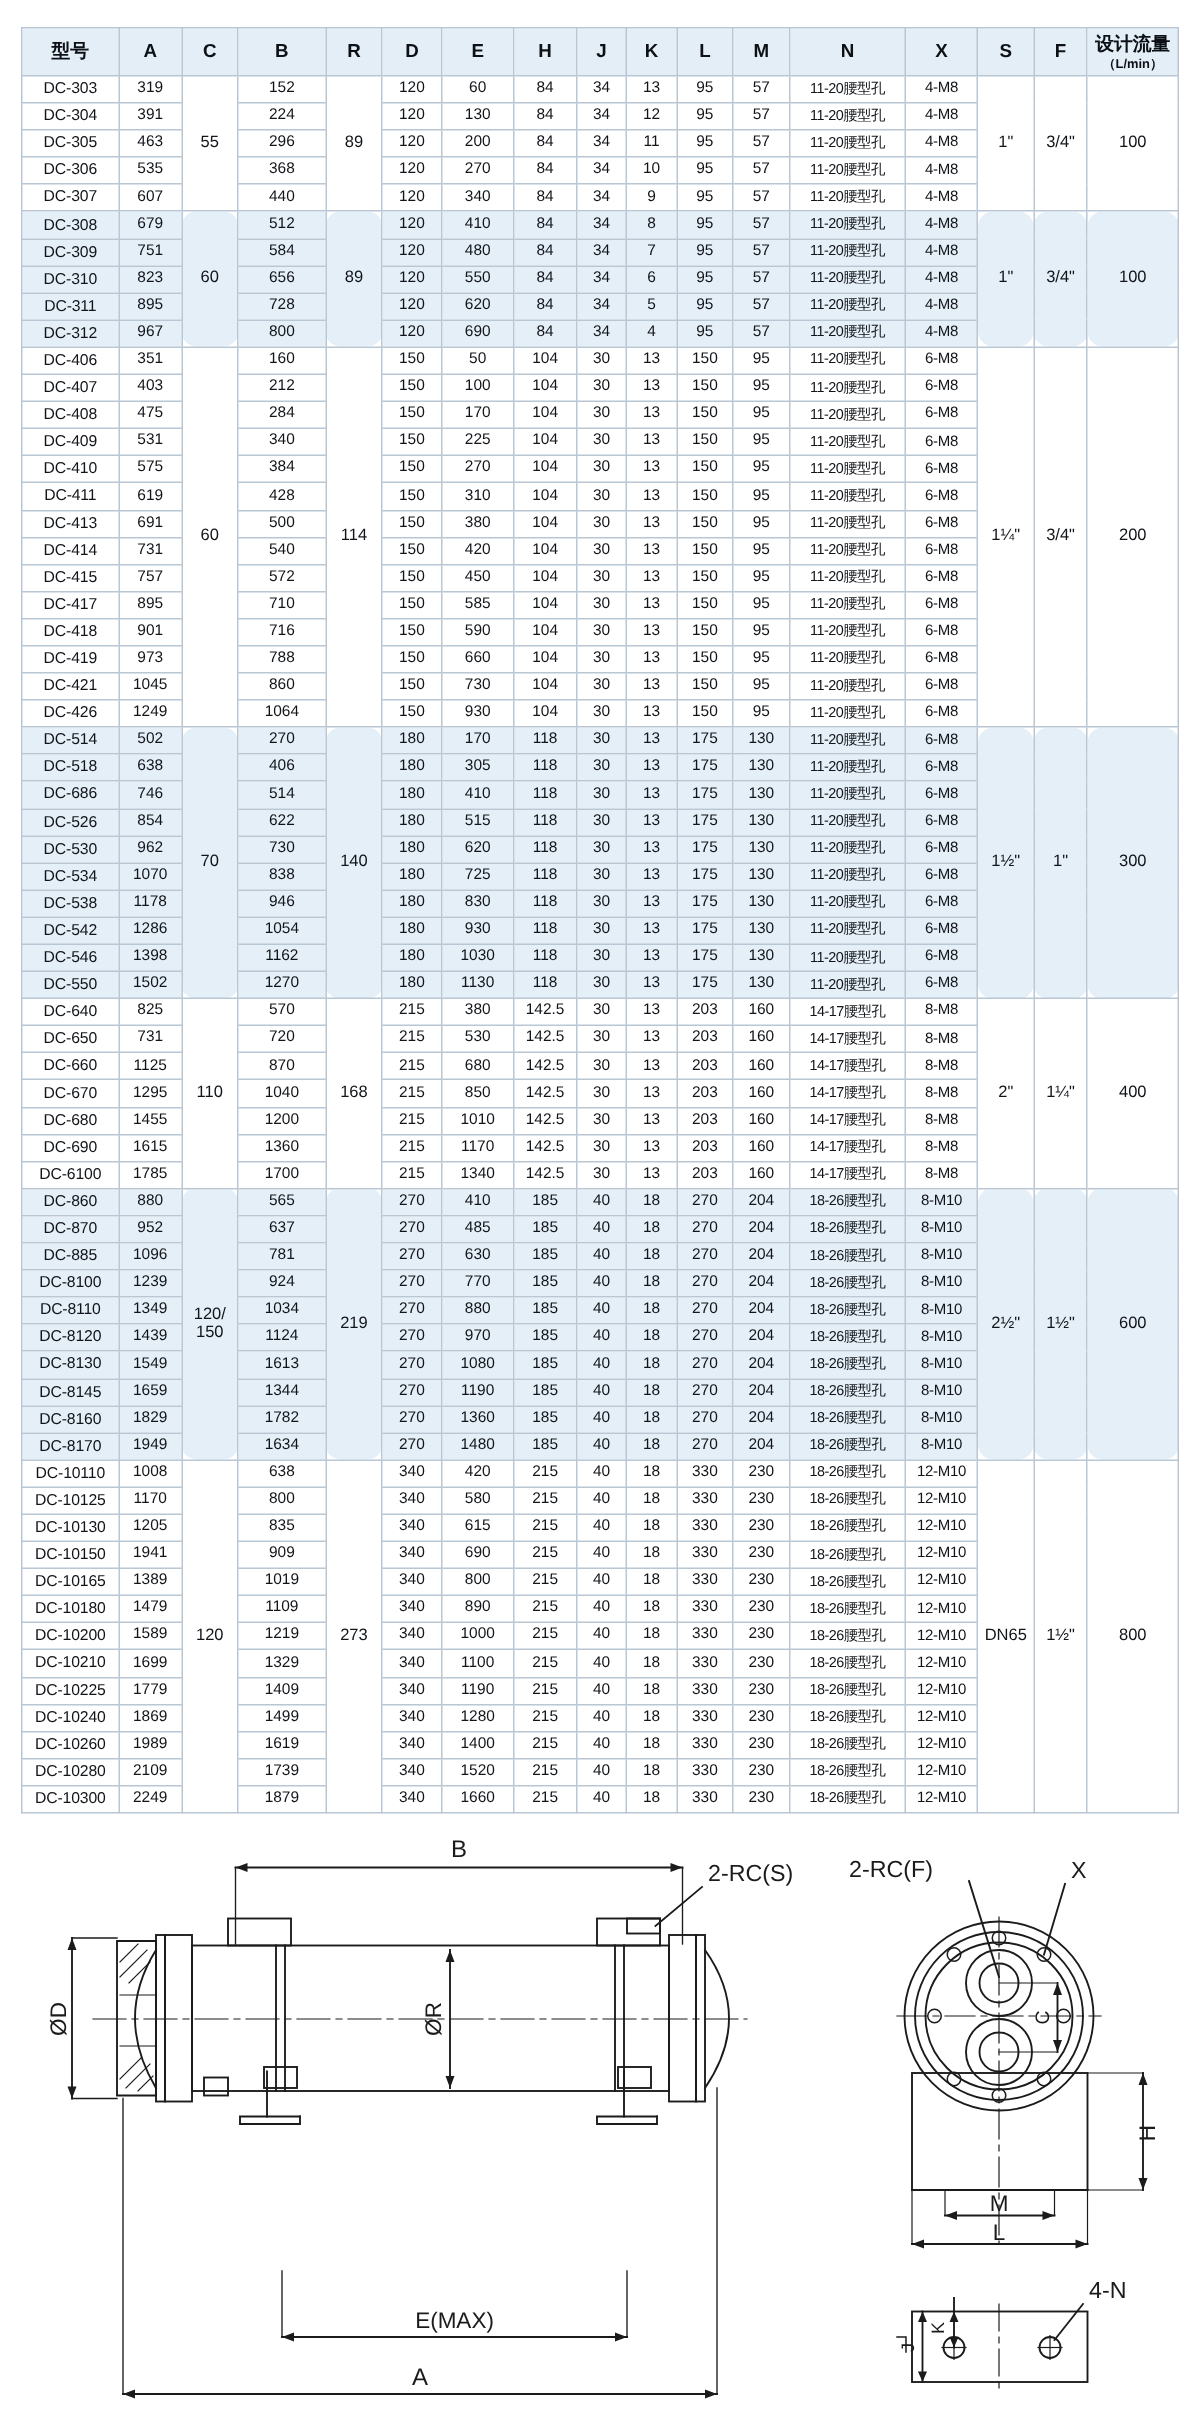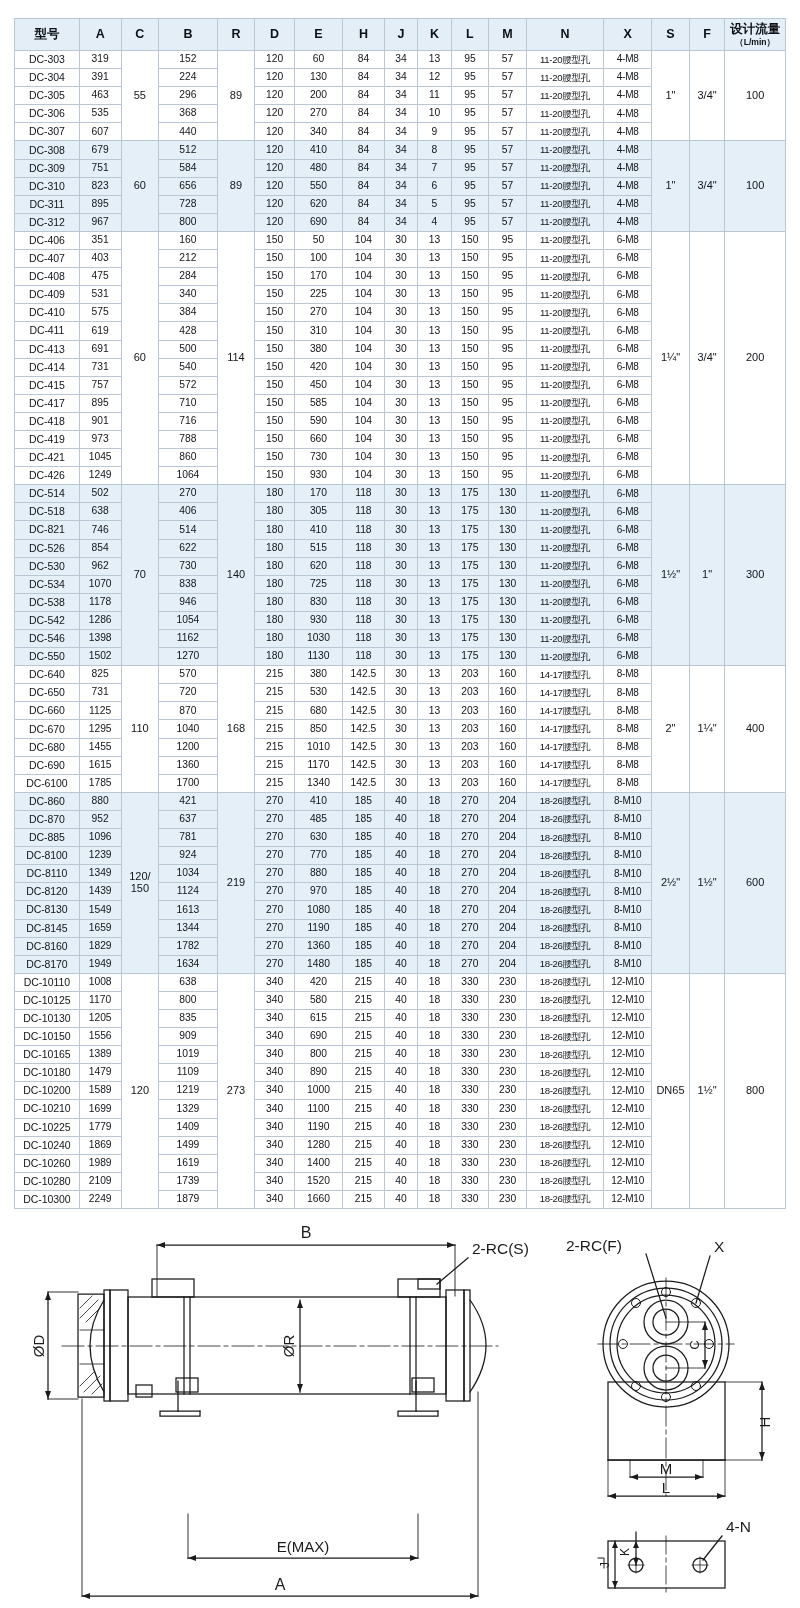--- a/index.html
+++ b/index.html
@@ -39,21 +39,21 @@
     font-size: 12.5px;
     height: 32px;
     color: #0d1115;
     text-align: center;
   }
   thead th.flow-head { font-size: 11px; line-height: 1.2; }
   thead th.flow-head .sub { font-size: 8.6px; display: block; font-weight: bold; }
   
   tr.shade td { background: #e4eff8; }
   tr.plain td { background: #ffffff; }
-  td.merged { font-size: 11px; }
+  td.merged { font-size: 11px; border-radius: 10px; }
   td.model { font-size: 10.5px; letter-spacing: -0.1px; }
   td.nhole { font-size: 9.6px; letter-spacing: -0.35px; }
   td.xcol  { font-size: 10px; letter-spacing: -0.2px; }
   td.sf    { font-size: 11px; }
   td.flow  { font-size: 11px; }
   td.cval  { font-size: 11px; line-height: 1.5; }
 
   
   .drawing {
     position: absolute;
@@ -488,21 +488,21 @@
             <td>305</td>
             <td>118</td>
             <td>30</td>
             <td>13</td>
             <td>175</td>
             <td>130</td>
             <td class="nhole">11-20腰型孔</td>
             <td class="xcol">6-M8</td>
           </tr>
           <tr class="shade">
-            <td class="model">DC-821</td>
+            <td class="model">DC-686</td>
             <td>746</td>
             <td>514</td>
             <td>180</td>
             <td>410</td>
             <td>118</td>
             <td>30</td>
             <td>13</td>
             <td>175</td>
             <td>130</td>
             <td class="nhole">11-20腰型孔</td>
@@ -706,21 +706,21 @@
             <td>13</td>
             <td>203</td>
             <td>160</td>
             <td class="nhole">14-17腰型孔</td>
             <td class="xcol">8-M8</td>
           </tr>
           <tr class="shade">
             <td class="model">DC-860</td>
             <td>880</td>
             <td class="merged cval" rowspan="10">120/<br>150</td>
-            <td>421</td>
+            <td>565</td>
             <td class="merged" rowspan="10">219</td>
             <td>270</td>
             <td>410</td>
             <td>185</td>
             <td>40</td>
             <td>18</td>
             <td>270</td>
             <td>204</td>
             <td class="nhole">18-26腰型孔</td>
             <td class="xcol">8-M10</td>
@@ -896,21 +896,21 @@
             <td>215</td>
             <td>40</td>
             <td>18</td>
             <td>330</td>
             <td>230</td>
             <td class="nhole">18-26腰型孔</td>
             <td class="xcol">12-M10</td>
           </tr>
           <tr class="plain">
             <td class="model">DC-10150</td>
-            <td>1556</td>
+            <td>1941</td>
             <td>909</td>
             <td>340</td>
             <td>690</td>
             <td>215</td>
             <td>40</td>
             <td>18</td>
             <td>330</td>
             <td>230</td>
             <td class="nhole">18-26腰型孔</td>
             <td class="xcol">12-M10</td>

